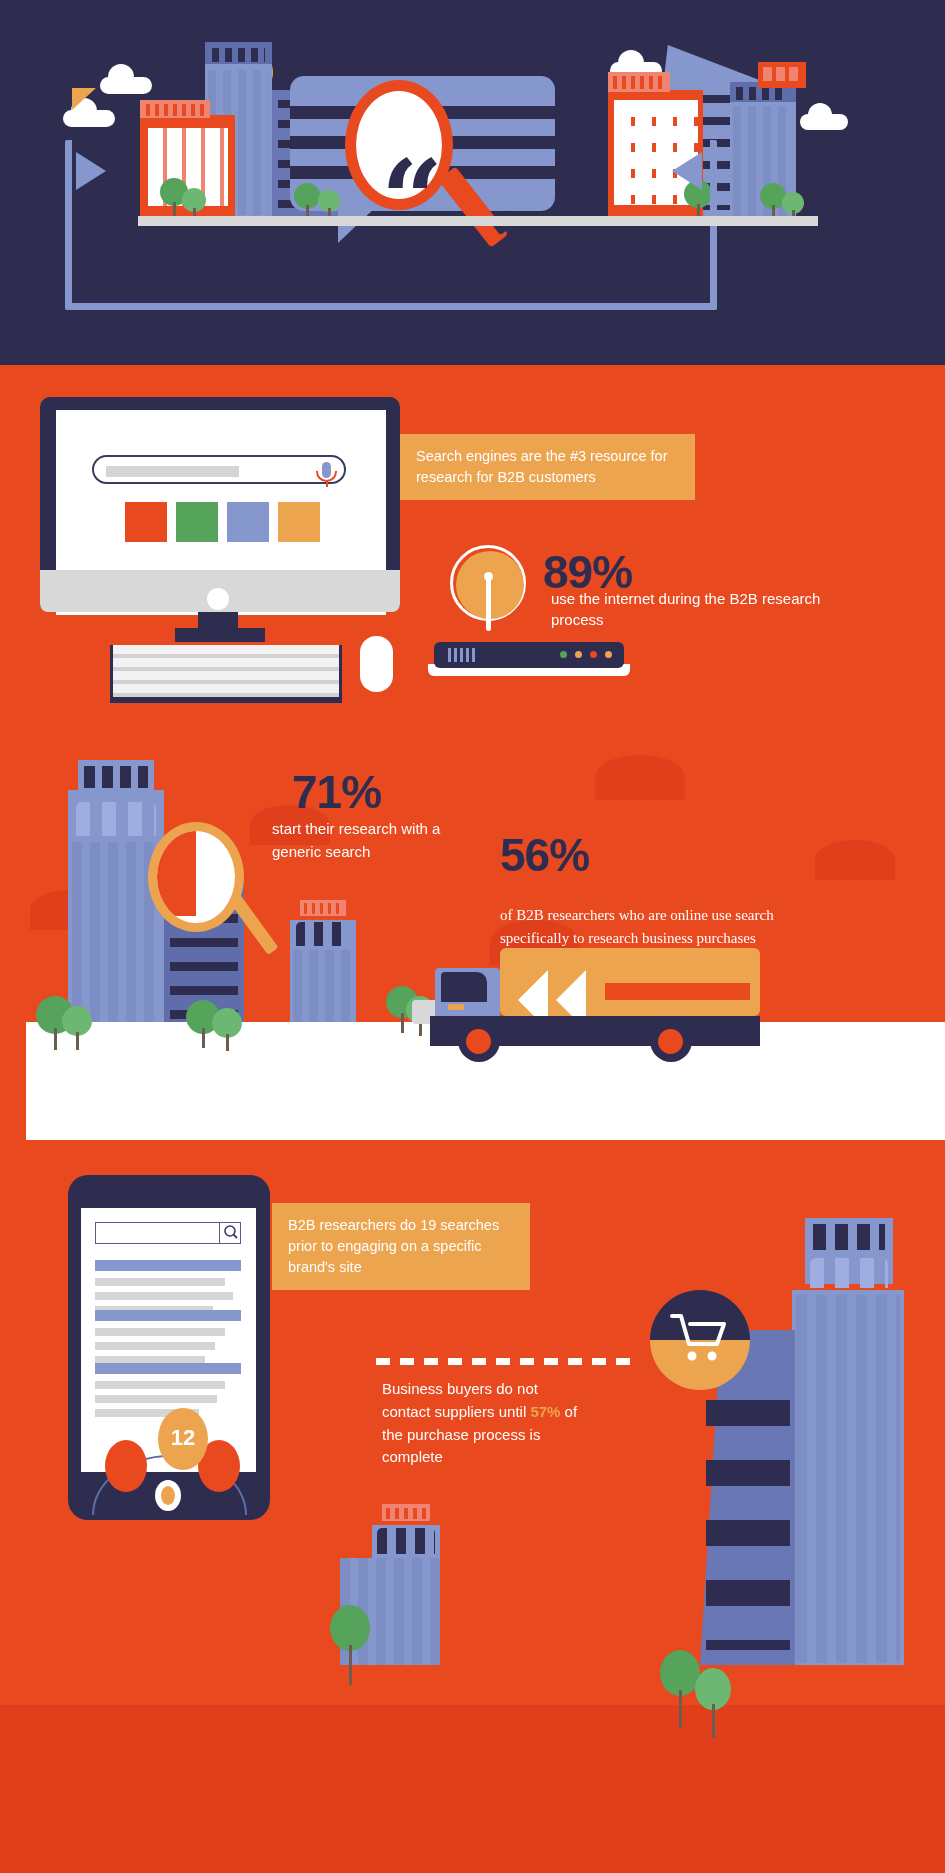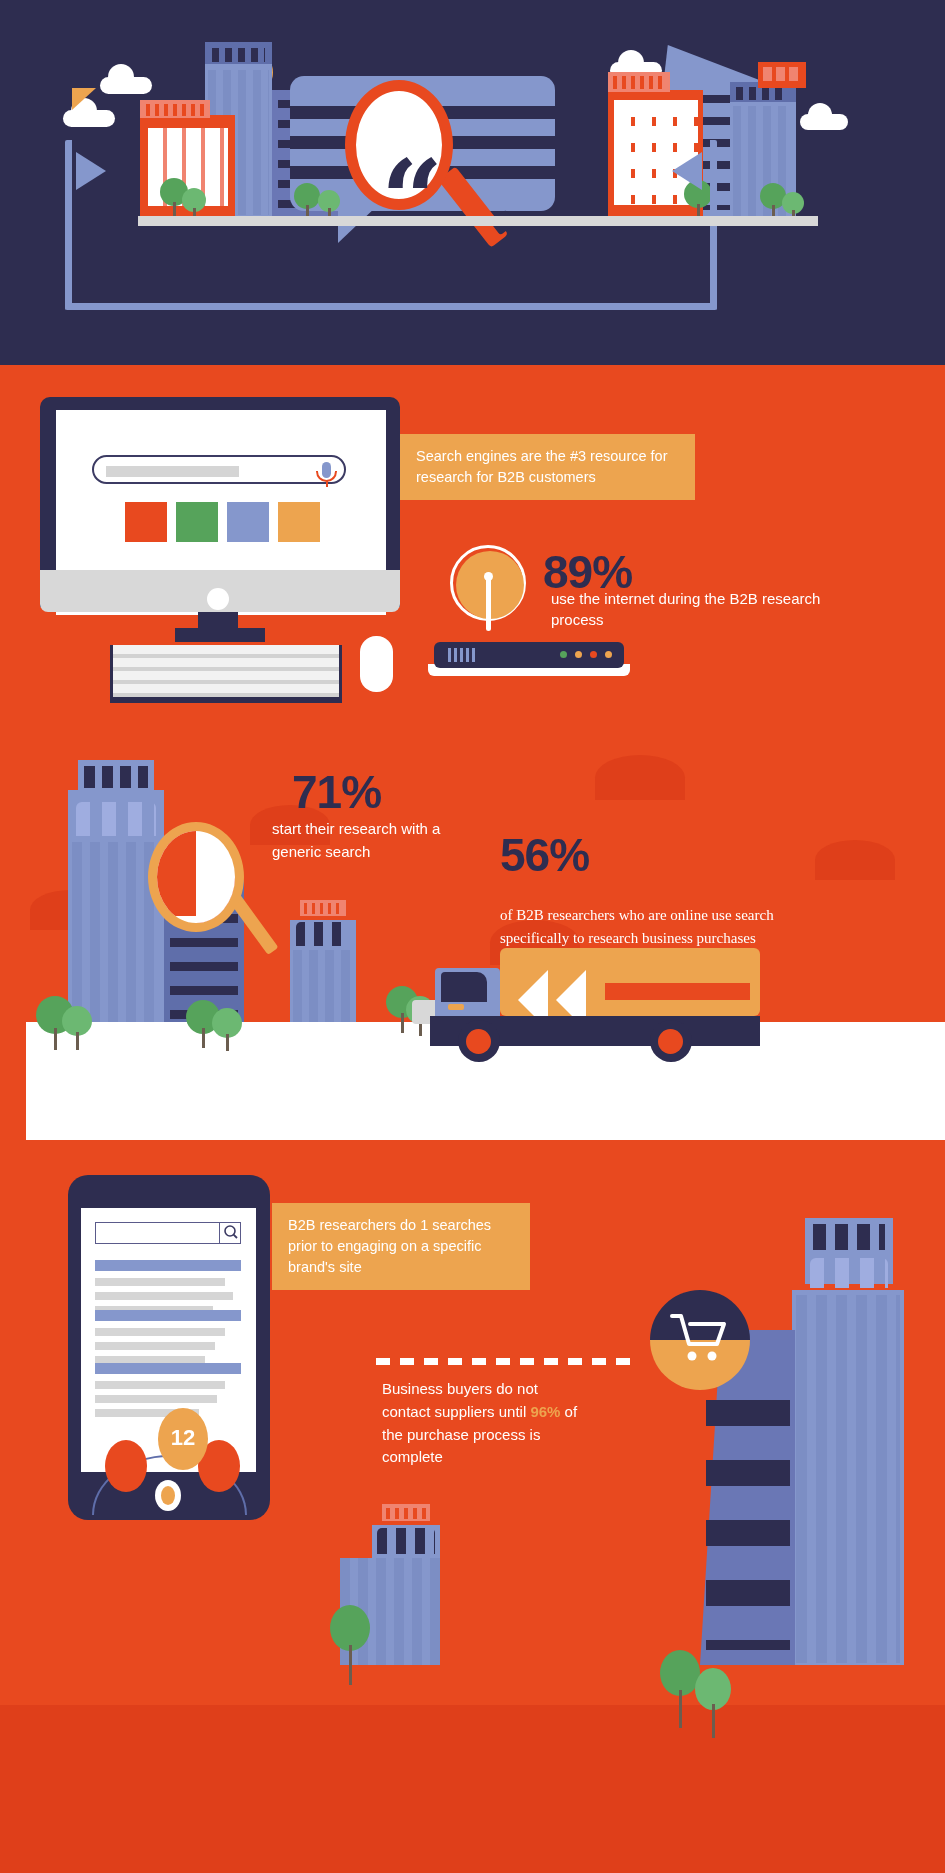--- a/index.html
+++ b/index.html
@@ -528,32 +528,32 @@
   <div class="res-ln" style="top:1409px;width:104px;"></div>
 
   <div class="ph-curve"></div>
   <div class="ph-dotL"></div>
   <div class="ph-dotR"></div>
   <div class="ph-bubble"></div>
   <div class="ph-12">12</div>
   <div class="phone-home"></div>
   <div class="phone-home-i"></div>
 
-  <div class="callout callout-2">B2B researchers do 1 searches prior to engaging on a specific brand's site</div>
+  <div class="callout callout-2">B2B researchers do 19 searches prior to engaging on a specific brand's site</div>
 
   <div class="cart-bubble">
     <div class="cart-top"></div>
     <div class="cart-bot"></div>
     <div class="cart-ico">
       <svg width="58" height="52" viewBox="0 0 58 52" aria-hidden="true">
         <path d="M2 4 h9 l8 28 h28 l7 -20 h-34" fill="none" stroke="#ffffff" stroke-width="4" stroke-linecap="round" stroke-linejoin="round"></path>
         <circle cx="22" cy="44" r="4.5" fill="#ffffff"></circle>
         <circle cx="42" cy="44" r="4.5" fill="#ffffff"></circle>
       </svg>
     </div>
   </div>
   <div class="cart-tail"></div>
 
   <div class="dashline"></div>
 
-  <div class="cap-57"><span>Business buyers do not contact suppliers until </span><span class="hl">96%</span><span> of the purchase process is complete</span></div>
+  <div class="cap-57"><span>Business buyers do not contact suppliers until </span><span class="hl">57%</span><span> of the purchase process is complete</span></div>
 
 </div>
 
 </body></html>

